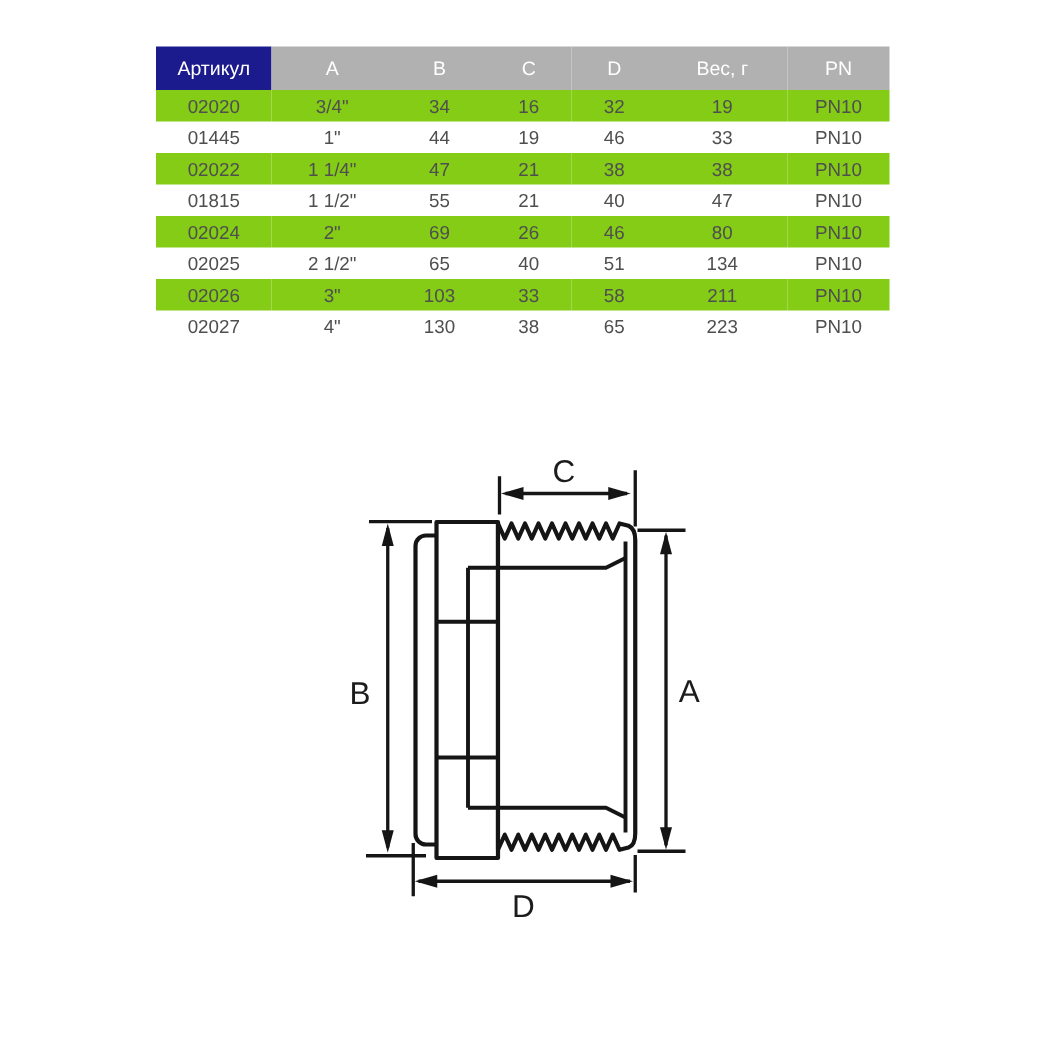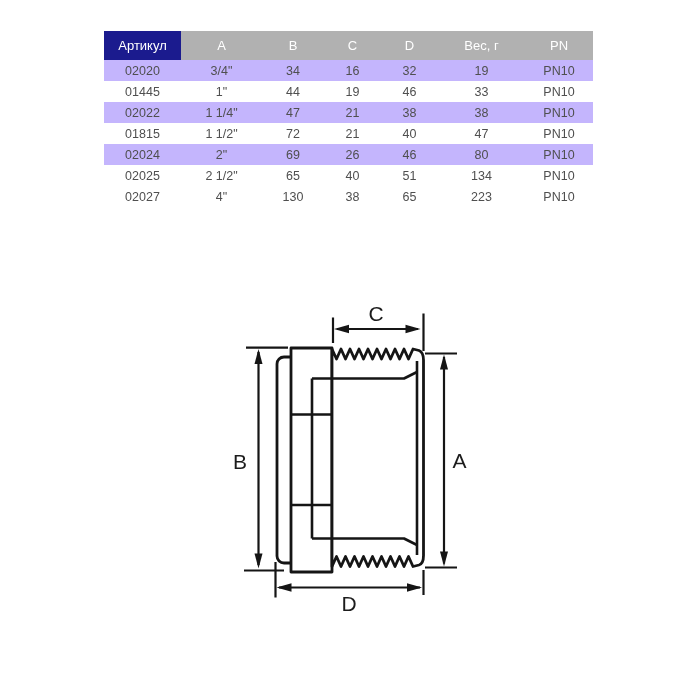--- a/index.html
+++ b/index.html
@@ -16,21 +16,21 @@
   }
   table.spec th{
     height:29px;font-weight:400;color:#ffffff;font-size:13px;
     text-align:center;padding:0;
   }
   table.spec th.article{background:#1b1b8e;margin-top:40px;}
   table.spec th.dim{background:#b1b1b1;}
   table.spec td{
     height:21px;text-align:center;padding:0;vertical-align:middle;
   }
-  table.spec tr.alt{background:#c4b5fd;}
+  table.spec tr.alt{background:#84cc16;}
   
   svg.drawing{position:absolute;left:0;top:0;}
   .part{fill:#ffffff;stroke:#151515;stroke-width:2.8;stroke-linejoin:round;}
   .partline{fill:none;stroke:#151515;stroke-width:2.6;stroke-linejoin:round;}
   .dimline{fill:none;stroke:#151515;stroke-width:2.2;}
   .dimarrow{fill:#151515;stroke:none;}
   .dimlabel{font-family:"Liberation Sans", sans-serif;font-size:21px;fill:#1c1c1c;text-anchor:middle;}
 </style>
 </head>
 <body>
@@ -80,21 +80,21 @@
       <td>1 1/4"</td>
       <td>47</td>
       <td>21</td>
       <td>38</td>
       <td>38</td>
       <td>PN10</td>
     </tr>
     <tr>
       <td>01815</td>
       <td>1 1/2"</td>
-      <td>72</td>
+      <td>55</td>
       <td>21</td>
       <td>40</td>
       <td>47</td>
       <td>PN10</td>
     </tr>
     <tr class="alt">
       <td>02024</td>
       <td>2"</td>
       <td>69</td>
       <td>26</td>
@@ -102,20 +102,29 @@
       <td>80</td>
       <td>PN10</td>
     </tr>
     <tr>
       <td>02025</td>
       <td>2 1/2"</td>
       <td>65</td>
       <td>40</td>
       <td>51</td>
       <td>134</td>
+      <td>PN10</td>
+    </tr>
+    <tr class="alt">
+      <td>02026</td>
+      <td>3"</td>
+      <td>103</td>
+      <td>33</td>
+      <td>58</td>
+      <td>211</td>
       <td>PN10</td>
     </tr>
     <tr>
       <td>02027</td>
       <td>4"</td>
       <td>130</td>
       <td>38</td>
       <td>65</td>
       <td>223</td>
       <td>PN10</td>

